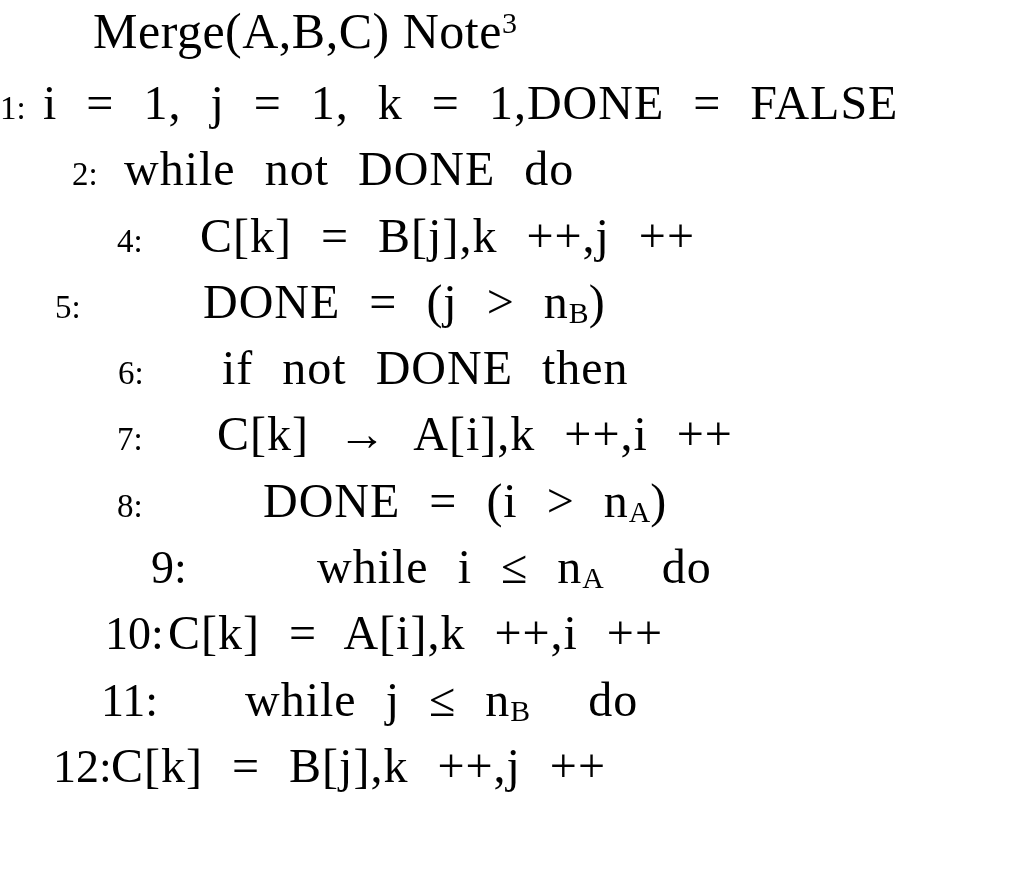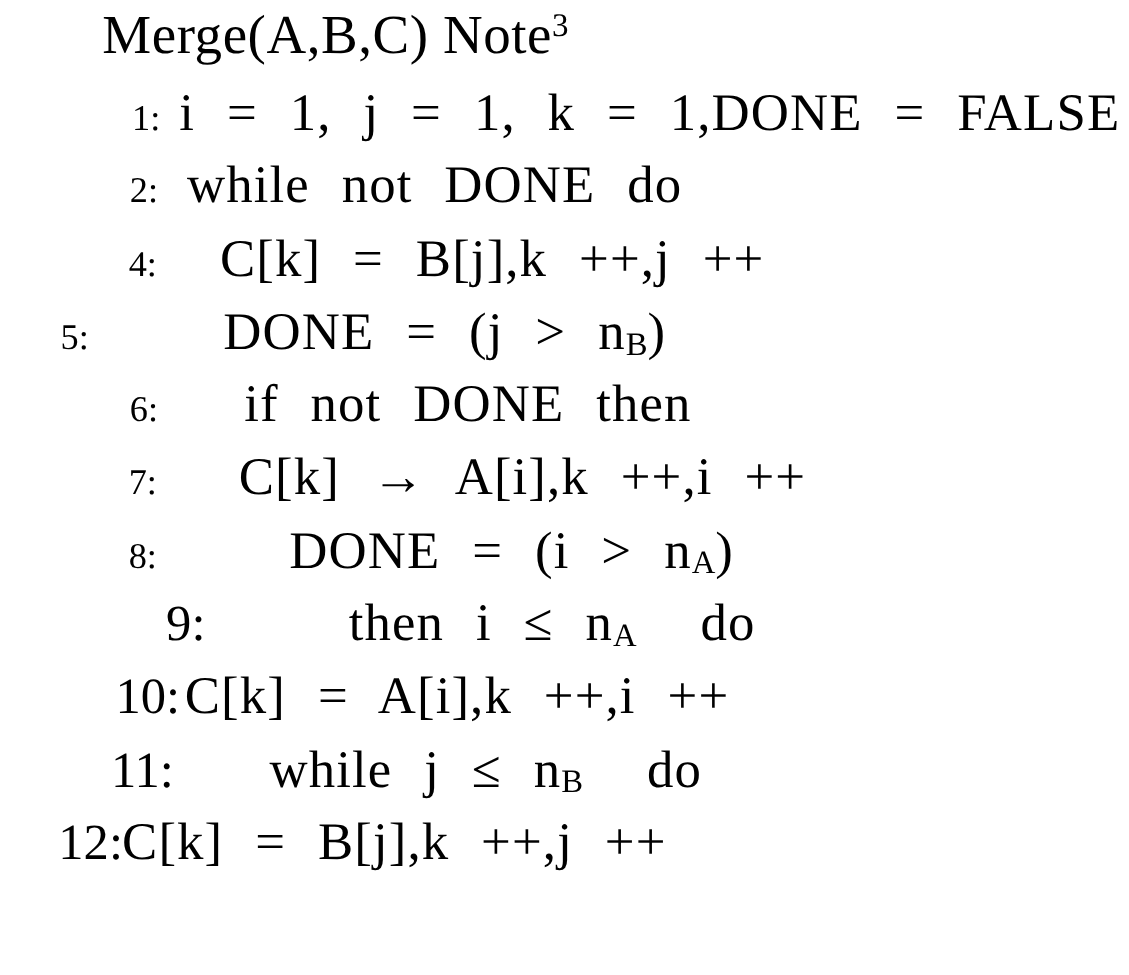--- a/index.html
+++ b/index.html
@@ -53,22 +53,22 @@
     letter-spacing: 0;
     vertical-align: baseline;
   }
   .content { white-space: pre; }
   .content .sub {
     font-size: 0.62em;
     vertical-align: -0.18em;
     letter-spacing: 0;
   }
   
-  .line:nth-child(1)  { padding-left: 120px; } .line:nth-child(1)  .num { width: 43px; }
-  .line:nth-child(2)  { padding-left: 118px; } .line:nth-child(2)  .num { width: 52px; }
+  .line:nth-child(1)  { } .line:nth-child(1)  .num { width: 43px; }
+  .line:nth-child(2)  { padding-left: 72px; } .line:nth-child(2)  .num { width: 52px; }
   .line:nth-child(3)  { padding-left: 117px; } .line:nth-child(3)  .num { width: 83px; }
   .line:nth-child(4)  { padding-left: 55px; } .line:nth-child(4)  .num { width: 148px; }
   .line:nth-child(5)  { padding-left: 118px; } .line:nth-child(5)  .num { width: 104px; }
   .line:nth-child(6)  { padding-left: 117px; } .line:nth-child(6)  .num { width: 100px; }
   .line:nth-child(7)  { padding-left: 117px; } .line:nth-child(7)  .num { width: 146px; }
   .line:nth-child(8)  { padding-left: 107px; margin-left: 44px; } .line:nth-child(8)  .num { width: 166px; }
   .line:nth-child(9)  { padding-left: 105px; } .line:nth-child(9)  .num { width: 63px; }
   .line:nth-child(10) { padding-left: 101px; } .line:nth-child(10) .num { width: 144px; }
   .line:nth-child(11) { padding-left: 53px; } .line:nth-child(11) .num { width: 58px; }
   .line:nth-child(12) { padding-left: 124px; } .line:nth-child(12) .num { width: 141px; }
@@ -81,18 +81,18 @@
 <div class="doc">
   <div class="title"><span>Merge(A,B,C) Note</span><sup>3</sup></div>
   <div class="algo">
       <div class="line"><span class="num">1:</span><span class="content"><span>i = 1, j = 1, k = 1,DONE = FALSE</span></span></div>
       <div class="line"><span class="num">2:</span><span class="content"><span>while not DONE do</span></span></div>
       <div class="line"><span class="num">4:</span><span class="content"><span>C[k] = B[j],k ++,j ++</span></span></div>
       <div class="line"><span class="num">5:</span><span class="content"><span>DONE = (j &gt; n</span><span class="sub">B</span><span>)</span></span></div>
       <div class="line"><span class="num">6:</span><span class="content"><span>if not DONE then</span></span></div>
       <div class="line"><span class="num">7:</span><span class="content"><span>C[k] → A[i],k ++,i ++</span></span></div>
       <div class="line"><span class="num">8:</span><span class="content"><span>DONE = (i &gt; n</span><span class="sub">A</span><span>)</span></span></div>
-      <div class="line"><span class="num">9:</span><span class="content"><span>then i ≤ n</span><span class="sub">A</span><span>  do</span></span></div>
+      <div class="line"><span class="num">9:</span><span class="content"><span>while i ≤ n</span><span class="sub">A</span><span>  do</span></span></div>
       <div class="line"><span class="num">10:</span><span class="content"><span>C[k] = A[i],k ++,i ++</span></span></div>
       <div class="line"><span class="num">11:</span><span class="content"><span>while j ≤ n</span><span class="sub">B</span><span>  do</span></span></div>
       <div class="line"><span class="num">12:</span><span class="content"><span>C[k] = B[j],k ++,j ++</span></span></div>
     </div>
 </div>
 
 </body></html>

